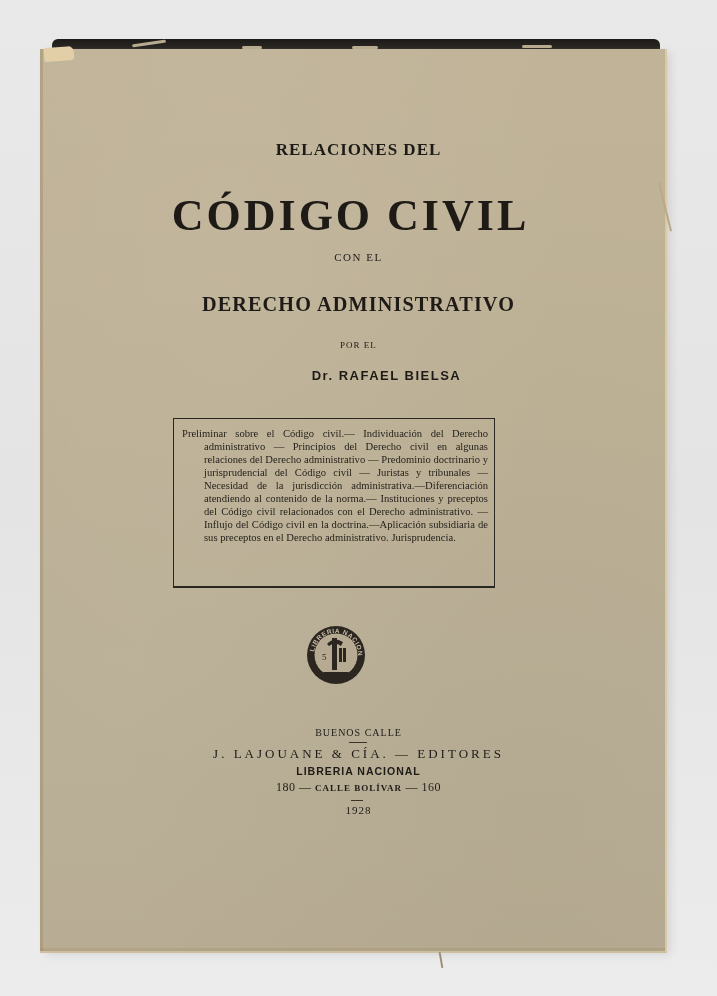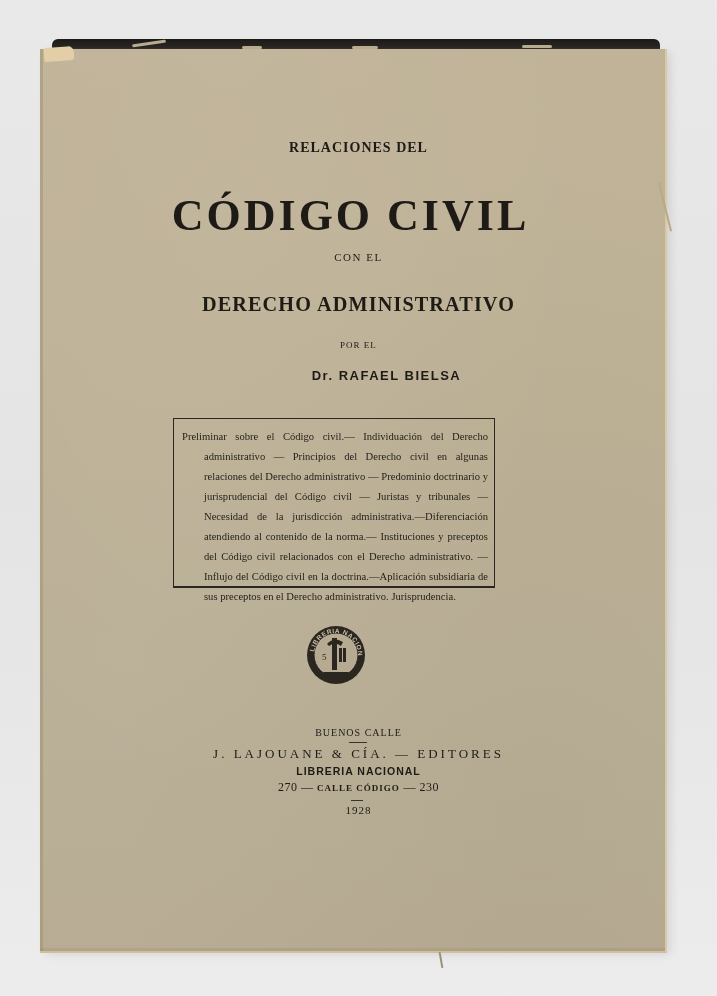--- a/index.html
+++ b/index.html
@@ -26,32 +26,32 @@
       linear-gradient(180deg, #c0b398 0%, #bdb196 40%, #bab098 75%, #b8ad94 100%);
     border-right: 2px solid #d9c9a4;
     border-bottom: 2px solid #cdbf9f;
     box-shadow: inset 3px 0 0 rgba(150,130,90,0.35), inset 0 -3px 0 rgba(160,145,110,0.35);
   }
   .torn-corner {
     position: absolute; left: 44px; top: 47px; width: 30px; height: 14px;
     background: #e2cfa8; border-radius: 2px 6px 4px 2px; transform: rotate(-4deg);
   }
   .text { position: absolute; left: 0; width: 100%; text-align: center; color: #1e1b17; }
-  .t-relaciones { top: 140px; font-size: 14px; letter-spacing: 1px; font-weight: bold; }
+  .t-relaciones { top: 140px; font-size: 17px; letter-spacing: 1px; font-weight: bold; }
   .t-codigo { top: 190px; font-size: 44px; letter-spacing: 3px; font-weight: bold; left: -8px; }
   .t-conel { top: 251px; font-size: 11px; letter-spacing: 1.5px; }
   .t-derecho { top: 291px; font-size: 22px; letter-spacing: 1.2px; font-weight: bold; transform: scaleX(0.92); }
   .t-porel { top: 340px; font-size: 9px; letter-spacing: 1px; font-weight: normal; }
   .t-author { top: 368px; font-size: 13px; letter-spacing: 1.5px; font-weight: bold; font-family: "Liberation Sans", "DejaVu Sans", sans-serif; margin-left: 28px; }
 
   .contents {
     position: absolute; left: 173px; top: 418px; width: 322px; height: 170px;
     border: 1px solid #2a2620; border-bottom-width: 2px;
     box-sizing: border-box; padding: 8px 6px 6px 8px;
-    font-size: 10.6px; line-height: 20px; color: #26221c; text-align: justify;
+    font-size: 10.6px; line-height: 13px; color: #26221c; text-align: justify;
   }
   .contents p { margin: 0; text-indent: -22px; padding-left: 22px; }
 
   .logo { position: absolute; left: 305px; top: 624px; width: 62px; height: 62px; }
 
   .t-city { top: 727px; font-size: 10px; letter-spacing: 1px; }
   .rule { position: absolute; height: 1px; background: #3a342a; }
   .t-publisher { top: 746px; font-size: 13px; letter-spacing: 3px; }
   .t-libreria { top: 765px; font-size: 10.5px; letter-spacing: 1px; font-weight: bold; font-family: "Liberation Sans", "DejaVu Sans", sans-serif; }
   .t-address { top: 780px; font-size: 12px; letter-spacing: 0.5px; }
@@ -102,18 +102,18 @@
   <rect x="38" y="24" width="3" height="14" fill="#2b2620"></rect>
   <text x="17" y="36" font-size="9" fill="#2b2620" font-family="Liberation Serif, serif">5</text>
   <path d="M18,48 L44,48 L40,54 L22,54 Z" fill="#2b2620"></path>
 </svg>
 
 <div class="text t-city">BUENOS CALLE</div>
 <div class="rule" style="left:349px;top:742px;width:18px;"></div>
 <div class="text t-publisher">J. LAJOUANE &amp; CÍA. — EDITORES</div>
 <div class="text t-libreria">LIBRERIA NACIONAL</div>
 <div class="text t-address">
-  <span>270 —</span>
-  <span class="sc">CALLE CÓDIGO</span>
-  <span>— 230</span>
+  <span>180 —</span>
+  <span class="sc">CALLE BOLÍVAR</span>
+  <span>— 160</span>
 </div>
 <div class="rule" style="left:351px;top:800px;width:12px;"></div>
 <div class="text t-year">1928</div>
 
 </body></html>

